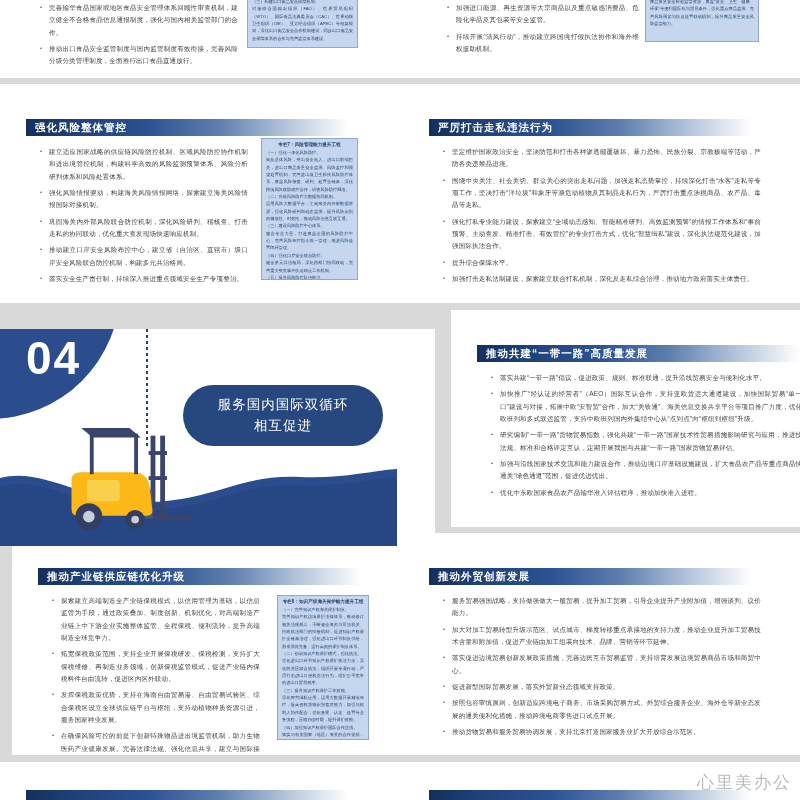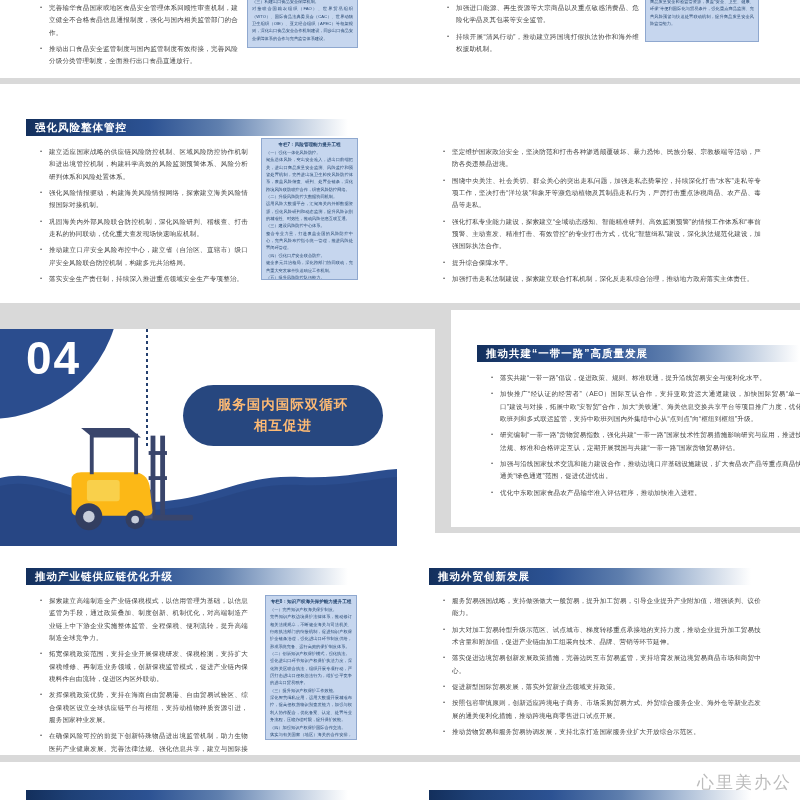--- a/index.html
+++ b/index.html
@@ -22,21 +22,21 @@
            padding:3px 4px;color:#24456f;overflow:hidden;}
   .bb-head{font-size:4.6px;font-weight:bold;text-align:center;margin-bottom:2px;white-space:nowrap;overflow:hidden;}
   .bb-body{font-size:4.2px;line-height:1.75;white-space:pre-line;text-align:justify;}
   
   .blob{position:absolute;left:-140px;top:-170px;width:260px;height:260px;border-radius:50%;background:#2b4d8e;z-index:1;}
   .secnum{position:absolute;left:26px;top:2px;z-index:2;color:#ffffff;font-size:46px;font-weight:800;letter-spacing:2px;}
   .dashline{position:absolute;left:146px;top:0;width:2px;height:118px;z-index:1;
             background:repeating-linear-gradient(180deg,#25406f 0 3px,transparent 3px 6px);}
   .pill{position:absolute;left:183px;top:56px;width:200px;height:61px;border-radius:31px;background:#27477f;z-index:3;
         display:flex;flex-direction:column;align-items:center;justify-content:center;}
-  .pill div{color:#fdba74;font-weight:bold;font-size:13.5px;line-height:1.55;letter-spacing:1px;white-space:nowrap;}
+  .pill div{color:#ffffff;font-weight:normal;font-size:13.5px;line-height:1.55;letter-spacing:1px;white-space:nowrap;}
   .wavewrap{position:absolute;left:0;bottom:0;width:397px;height:82px;z-index:2;}
   .forklift{position:absolute;left:58px;top:92px;width:135px;height:118px;z-index:3;}
   
   .watermark{position:absolute;left:697px;top:771px;font-size:17px;color:#bcbcbc;letter-spacing:2px;z-index:9;}
 </style>
 </head>
 <body>
 
 <div id="canvas">
 
@@ -84,20 +84,23 @@
 （三）建设风险防控中心体系。
 整合专业力量，打造覆盖全国的风险防控中心，完善风险布控指令统一管理，推进风险处置闭环管理。
 （四）强化口岸安全联合防控。
 健全多元共治格局，深化跨部门协同联动，完善重大突发事件快速响应工作机制。
 （五）提升风险防控队伍能力。
 建立健全风险中心、风险预警、风险管理、风险研判体系，大数据智能化、实战大练兵业务骨干培养机制，提升风险队伍实战化专业技能水平，强化科技、制度建设的一体化协同防控中心。</div>
     </div>
   </div>
 
   <div class="slide" style="left:403px;top:84px;width:397px;height:219px;">
+    <div class="tbar">
+      <span class="ttext">严厉打击走私违法行为</span>
+    </div>
     <div class="bullets wide">
       <div class="bullet"><span>坚定维护国家政治安全，坚决防范和打击各种渗透颠覆破坏、暴力恐怖、民族分裂、宗教极端等活动，严防各类违禁品进境。</span></div>
       <div class="bullet"><span>围绕中央关注、社会关切、群众关心的突出走私问题，加强走私态势掌控，持续深化打击“水客”走私等专项工作，坚决打击“洋垃圾”和象牙等濒危动植物及其制品走私行为，严厉打击重点涉税商品、农产品、毒品等走私。</span></div>
       <div class="bullet"><span>强化打私专业能力建设，探索建立“全域动态感知、智能精准研判、高效监测预警”的情报工作体系和“事前预警、主动查发、精准打击、有效管控”的专业打击方式，优化“智慧缉私”建设，深化执法规范化建设，加强国际执法合作。</span></div>
       <div class="bullet"><span>提升综合保障水平。</span></div>
       <div class="bullet"><span>加强打击走私法制建设，探索建立联合打私机制，深化反走私综合治理，推动地方政府落实主体责任。</span></div>
     </div>
   </div>
 
   <div class="slide" style="left:0;top:310px;width:397px;height:217px;margin-top:19px;">
@@ -141,21 +144,21 @@
     </div>
     <div class="bullets wide">
       <div class="bullet"><span>落实共建“一带一路”倡议，促进政策、规则、标准联通，提升沿线贸易安全与便利化水平。</span></div>
       <div class="bullet"><span>加快推广“经认证的经营者”（AEO）国际互认合作，支持亚欧货运大通道建设，加快国际贸易“单一窗口”建设与对接，拓展中欧“安智贸”合作，加大“关铁通”、海关信息交换共享平台等项目推广力度，优化中欧班列和多式联运监管，支持中欧班列国内外集结中心从“点到点”向“枢纽到枢纽”升级。</span></div>
       <div class="bullet"><span>研究编制“一带一路”货物贸易指数，强化共建“一带一路”国家技术性贸易措施影响研究与应用，推进技术法规、标准和合格评定互认，定期开展我国与共建“一带一路”国家货物贸易评估。</span></div>
       <div class="bullet"><span>加强与沿线国家技术交流和能力建设合作，推动边境口岸基础设施建设，扩大食品农产品等重点商品快速通关“绿色通道”范围，促进优进优出。</span></div>
       <div class="bullet"><span>优化中东欧国家食品农产品输华准入评估程序，推动加快准入进程。</span></div>
     </div>
   </div>
 
-  <div class="slide" style="left:0;top:533px;width:397px;height:222px;">
+  <div class="slide" style="left:12px;top:533px;width:397px;height:222px;">
     <div class="tbar">
       <span class="ttext">推动产业链供应链优化升级</span>
     </div>
     <div class="bullets narrow">
       <div class="bullet"><span>探索建立高端制造全产业链保税模式，以信用管理为基础，以信息监管为手段，通过政策叠加、制度创新、机制优化，对高端制造产业链上中下游企业实施整体监管、全程保税、便利流转，提升高端制造全球竞争力。</span></div>
       <div class="bullet"><span>拓宽保税政策范围，支持企业开展保税研发、保税检测，支持扩大保税维修、再制造业务领域，创新保税监管模式，促进产业链内保税料件自由流转，促进区内区外联动。</span></div>
       <div class="bullet"><span>发挥保税政策优势，支持在海南自由贸易港、自由贸易试验区、综合保税区设立全球供应链平台与枢纽，支持动植物种质资源引进，服务国家种业发展。</span></div>
       <div class="bullet"><span>在确保风险可控的前提下创新特殊物品进出境监管机制，助力生物医药产业健康发展。完善法律法规、强化信息共享，建立与国际接轨的监管标准和规范制度，加强知识产权海关保护，维护各类企业合法权益。</span></div>
     </div>
     <div class="bluebox" style="left:265px;top:62px;width:92px;height:145px;">

